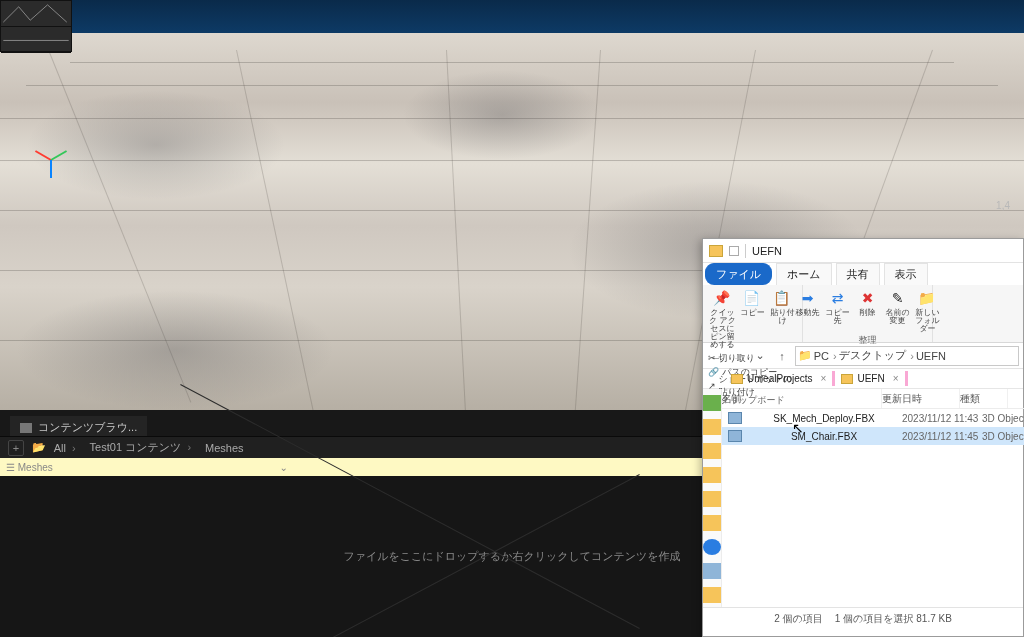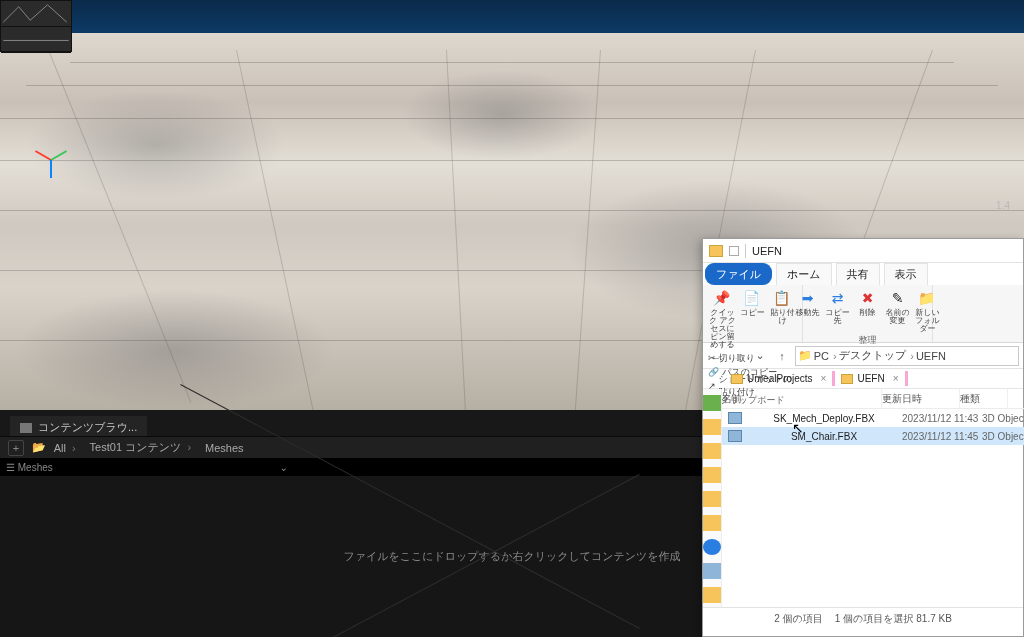--- a/index.html
+++ b/index.html
@@ -34,21 +34,21 @@
 
 .cb-toolbar { position: absolute; left: 0; right: 0; top: 436px; height: 22px;
   background: #202020; border-top: 1px solid #0a0a0a; display: flex; align-items: center;
   gap: 8px; padding: 0 8px; font-size: 11px; color: #aaa; }
 .cb-toolbar .crumb::after { content: "›"; margin: 0 6px; color: #777; }
 .cb-toolbar .crumb:last-child::after { content: ""; }
 .cb-toolbar .plus { width: 16px; height: 16px; border: 1px solid #444; border-radius: 2px;
   display: flex; align-items: center; justify-content: center; color: #888; }
 
 .cb-subbar { position: absolute; left: 0; right: 0; top: 458px; height: 18px;
-  background: #000000; display: flex; align-items: center; padding: 0 6px;
+  background: #fef9c3; display: flex; align-items: center; padding: 0 6px;
   font-size: 10px; color: #888; gap: 180px; }
 .cb-subbar .chev { margin-left: auto; margin-right: 730px; }
 
 .cb-droparea { position: absolute; left: 0; right: 0; top: 476px; bottom: 0;
   background: #161616; display: flex; align-items: center; justify-content: center;
   font-size: 11px; color: #8a8a8a; }
 .cb-droparea .diag1, .cb-droparea .diag2 { position: absolute; width: 520px; height: 1px;
   background: #2c2c2c; }
 .cb-droparea .diag1 { transform: rotate(-28deg); left: 150px; top: 120px; }
 .cb-droparea .diag2 { transform: rotate(28deg); left: 150px; top: 30px; }

